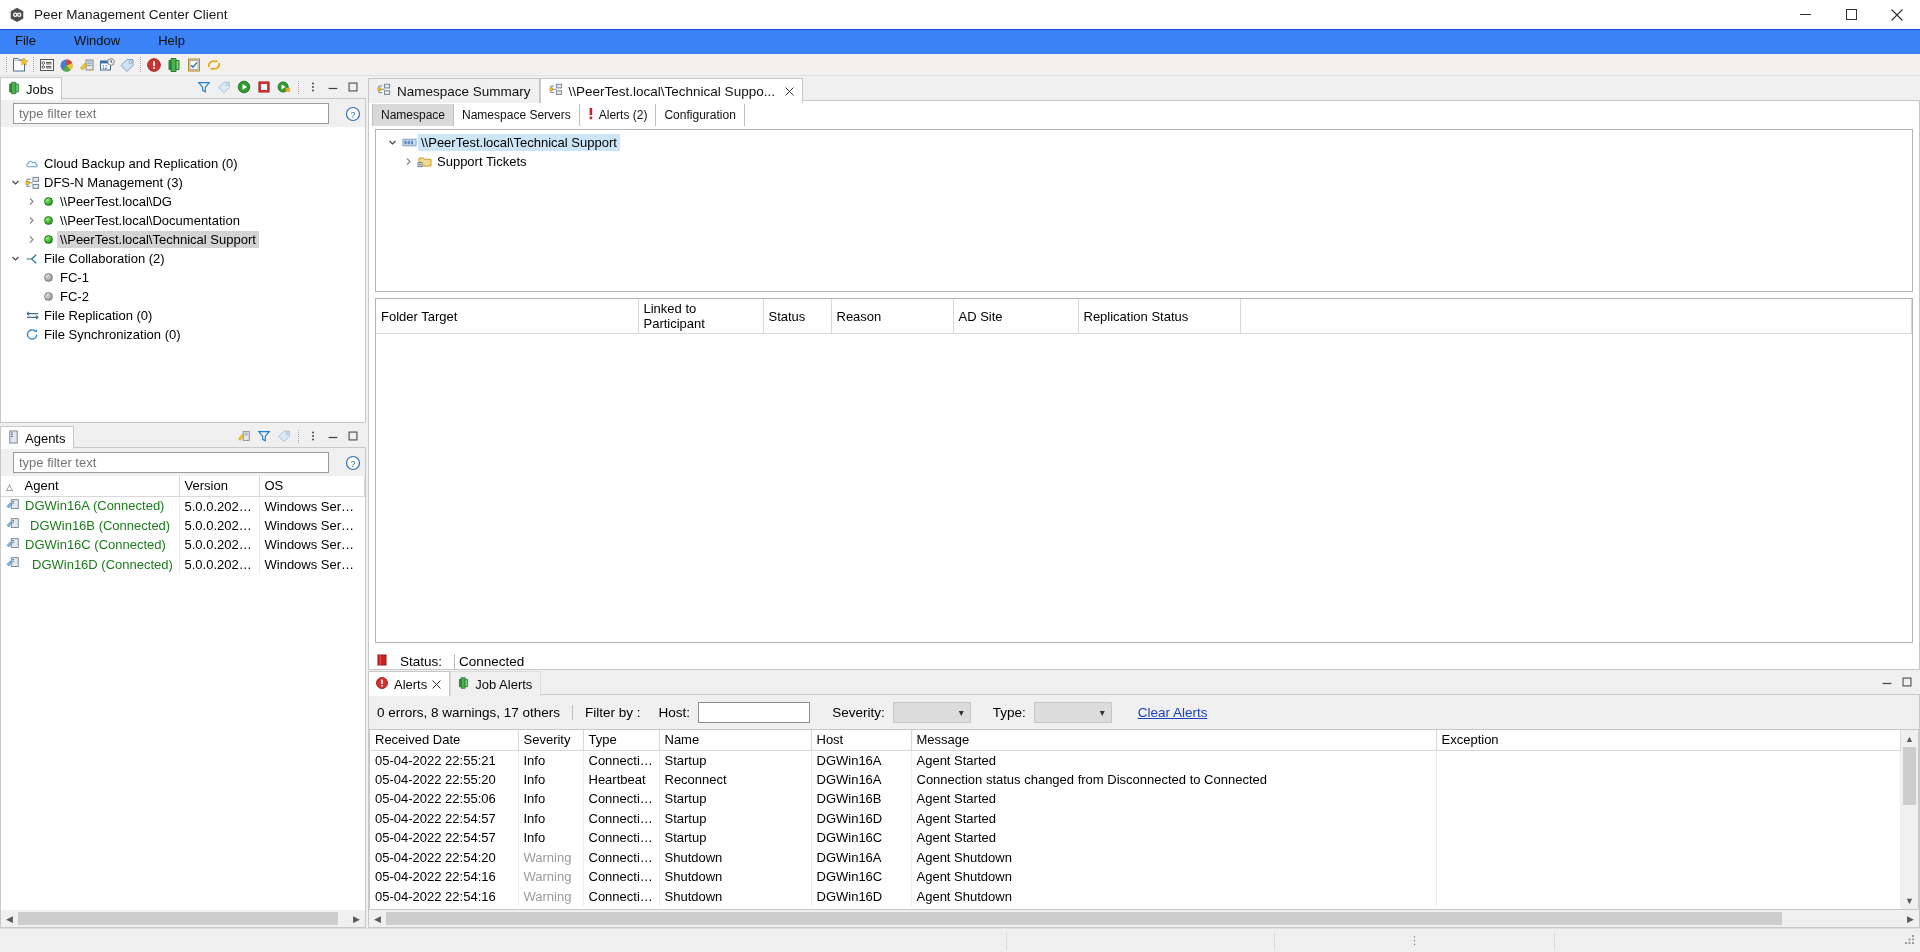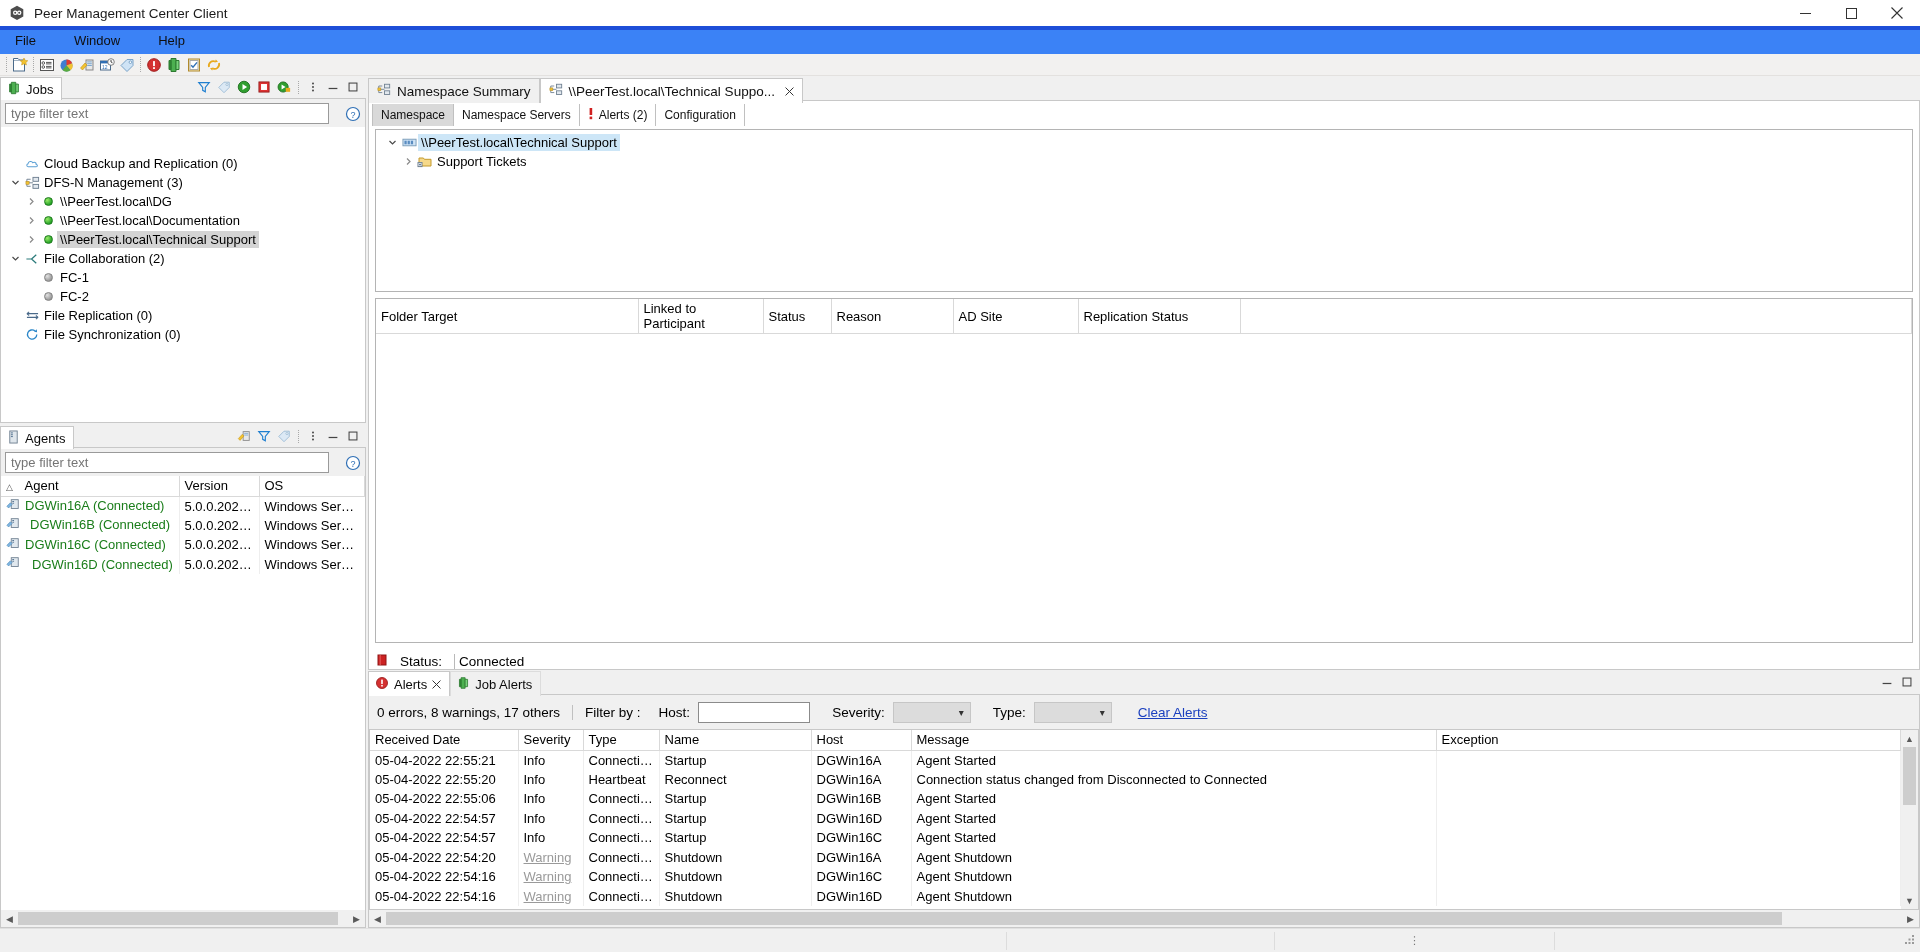--- a/index.html
+++ b/index.html
@@ -11,21 +11,21 @@
     font-family: "Liberation Sans", sans-serif;
     font-size: 12.5px;
     color: #000000;
     -webkit-font-smoothing: antialiased;
   }
   .app { width: 1920px; height: 952px; display: flex; flex-direction: column; background:#f0f0f0; }
 
   
   .titlebar {
     height: 30px; background: #ffffff; display: flex; align-items: center;
-    flex: 0 0 30px; border-bottom: 4px solid #1d4ed8;
+    flex: 0 0 30px; border-bottom: 1px solid #1d4ed8;
   }
   .titlebar .app-icon {
     width: 16px; height: 16px; margin-left: 9px; margin-right: 9px;
     position: relative; flex: 0 0 16px;
   }
   .titlebar .app-icon svg { display:block; }
   .titlebar .title { font-size: 13.5px; color: #1a1a1a; flex: 1 1 auto; }
   .win-btns { display: flex; height: 30px; }
   .win-btn {
     width: 46px; height: 30px; display: flex; align-items: center; justify-content: center;
@@ -76,21 +76,21 @@
   .vt-btn svg { display:block; }
   .vt-sep { width:1px; height:13px; border-left:1px dotted #a9a9a9; margin:0 3px; }
 
   .view-body {
     flex: 1 1 auto; min-height: 0; background: #ffffff;
     border: 1px solid #c8c8c8; border-top: none;
     display: flex; flex-direction: column;
   }
 
   
-  .filter-row { display: flex; align-items: center; padding: 4px 4px 3px 4px; background:#f0f0f0; gap:16px; }
+  .filter-row { display: flex; align-items: center; padding: 4px 4px 3px 12px; background:#f0f0f0; gap:16px; }
   .filter-input {
     flex: 1 1 auto; height: 21px; border: 1px solid #9a9a9a; background: #fff;
     font-size: 13px; color: #8b8b8b; padding: 0 5px; line-height:19px;
     font-family: "Liberation Sans", sans-serif;
   }
   .help-icon { width:16px; height:16px; flex:0 0 16px; }
 
   
   .tree { flex: 1 1 auto; overflow: hidden; background: #ffffff; padding-top: 3px; margin-top: 24px; }
   .tree-row { display: flex; align-items: center; height: 19px; font-size: 13px; white-space: nowrap; }
@@ -108,21 +108,21 @@
     border-right: 1px solid #d9d9d9; border-bottom: 1px solid #d9d9d9;
     padding: 2px 5px; height: 20px; font-size: 13px; color:#000;
   }
   table.grid td {
     border-right: 1px solid #eeeeee; padding: 1px 5px; height: 19.5px;
     white-space: nowrap; overflow:hidden; text-overflow: ellipsis; font-size:13px;
   }
   table.grid td.noborder { border-right: none; }
 
   .agent-name { color: #1a7d1a; }
-  .sev-warning { color: #9a9a9a; text-decoration: underline; }
+  .sev-warning { color: #9a9a9a; }
 
   
   .editor-area { flex: 1 1 auto; display: flex; flex-direction: column; min-height:0; padding-left:2px;}
   .editor-tabrow { height: 25px; flex:0 0 25px; display:flex; align-items:stretch; background:#f0f0f0; }
   .etab {
     display:flex; align-items:center; gap:6px; padding: 0 8px; font-size:13.5px;
     border: 1px solid #c8c8c8; border-bottom:none; background:#f0f0f0; color:#111;
     position:relative; top:2px;
   }
   .etab.active { background:#ffffff; }
@@ -615,21 +615,21 @@
                         </svg>
                       </span>
                       <span class="agent-name">DGWin16A (Connected)</span>
                     </span>
                   </td>
                   <td>5.0.0.20220504</td>
                   <td class="noborder">Windows Server..</td>
                 </tr>
                 <tr>
                   <td>
-                    <span style="display:inline-flex;gap:10px;">
+                    <span style="display:inline-flex;align-items:center;gap:10px;">
                       <span>
                         <svg width="14" height="13" viewBox="0 0 16 14">
                           <rect x="6" y="1.5" width="8" height="10" fill="#e1e8ee" stroke="#6e7f90"></rect>
                           <rect x="7.2" y="3" width="2" height="1" fill="#4a6a8a"></rect>
                           <rect x="7.2" y="5" width="2" height="1" fill="#4a6a8a"></rect>
                           <path d="M1,9 L5,5 L7,7 L3,11 Z" fill="#7fb6e2" stroke="#3f7fb0" stroke-width="0.6"></path>
                         </svg>
                       </span>
                       <span class="agent-name">DGWin16B (Connected)</span>
                     </span>

